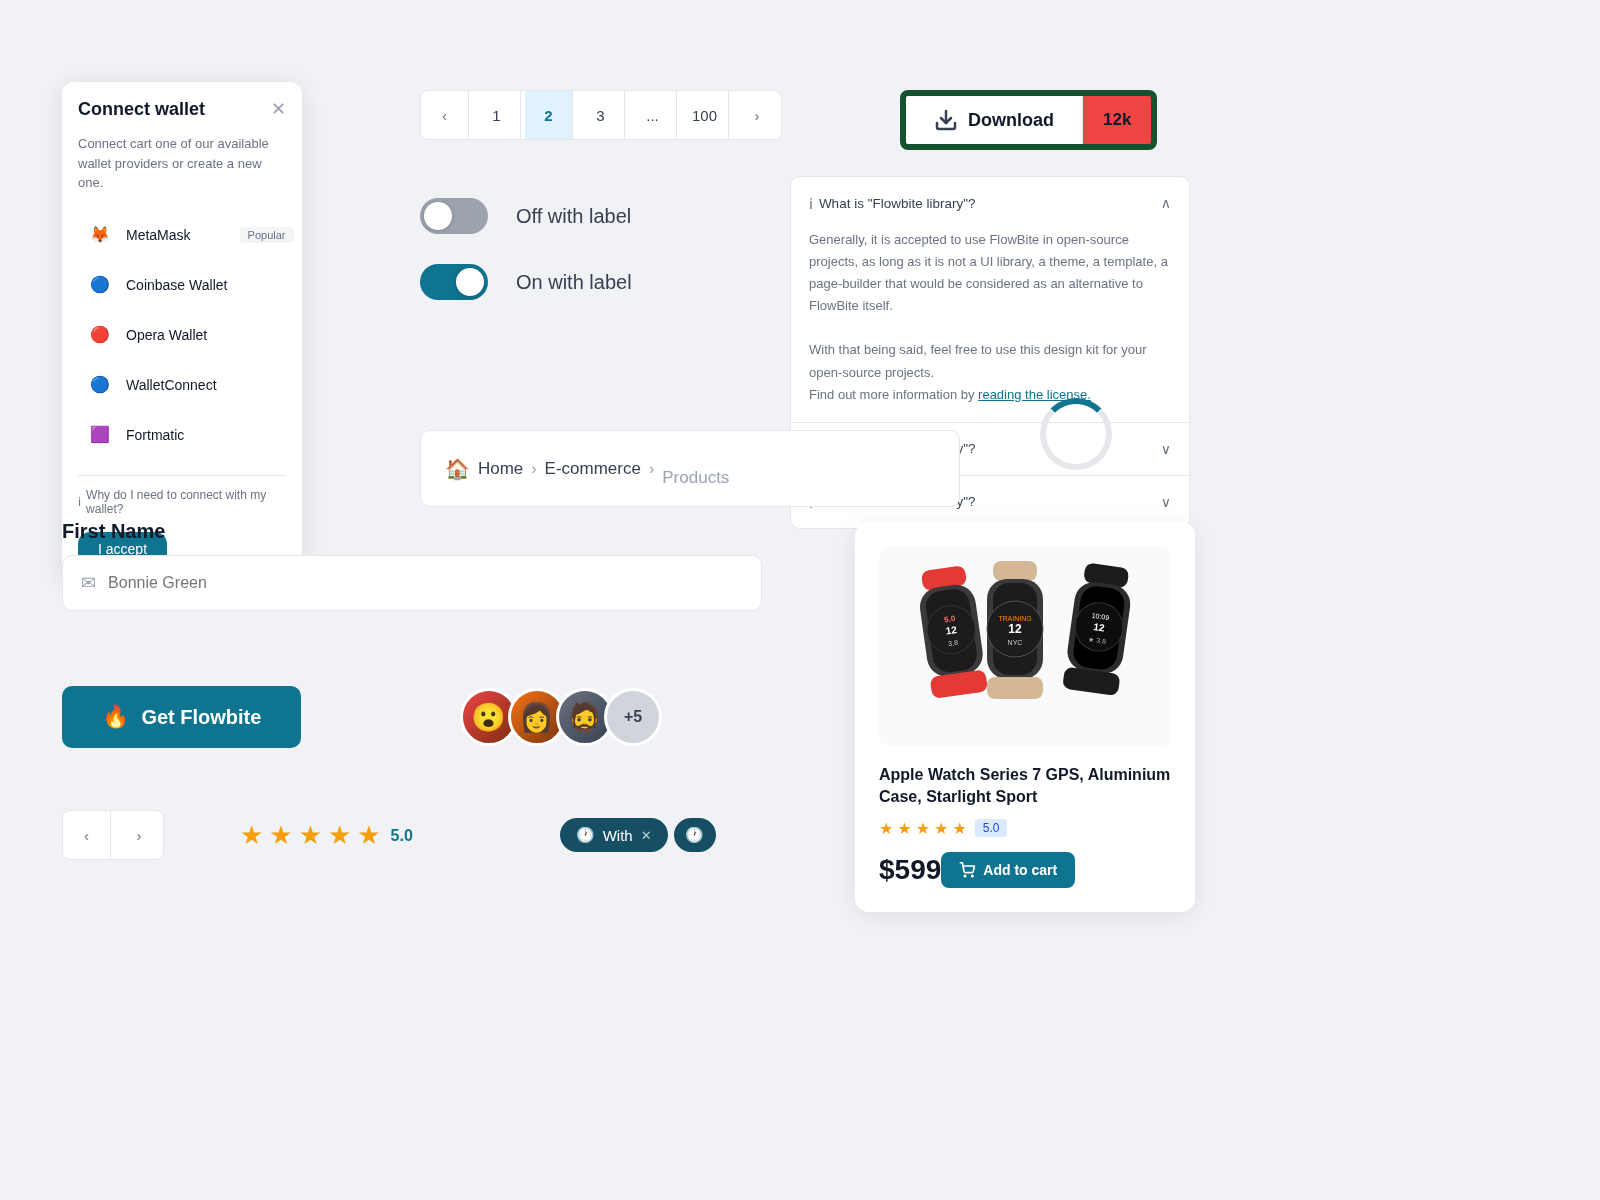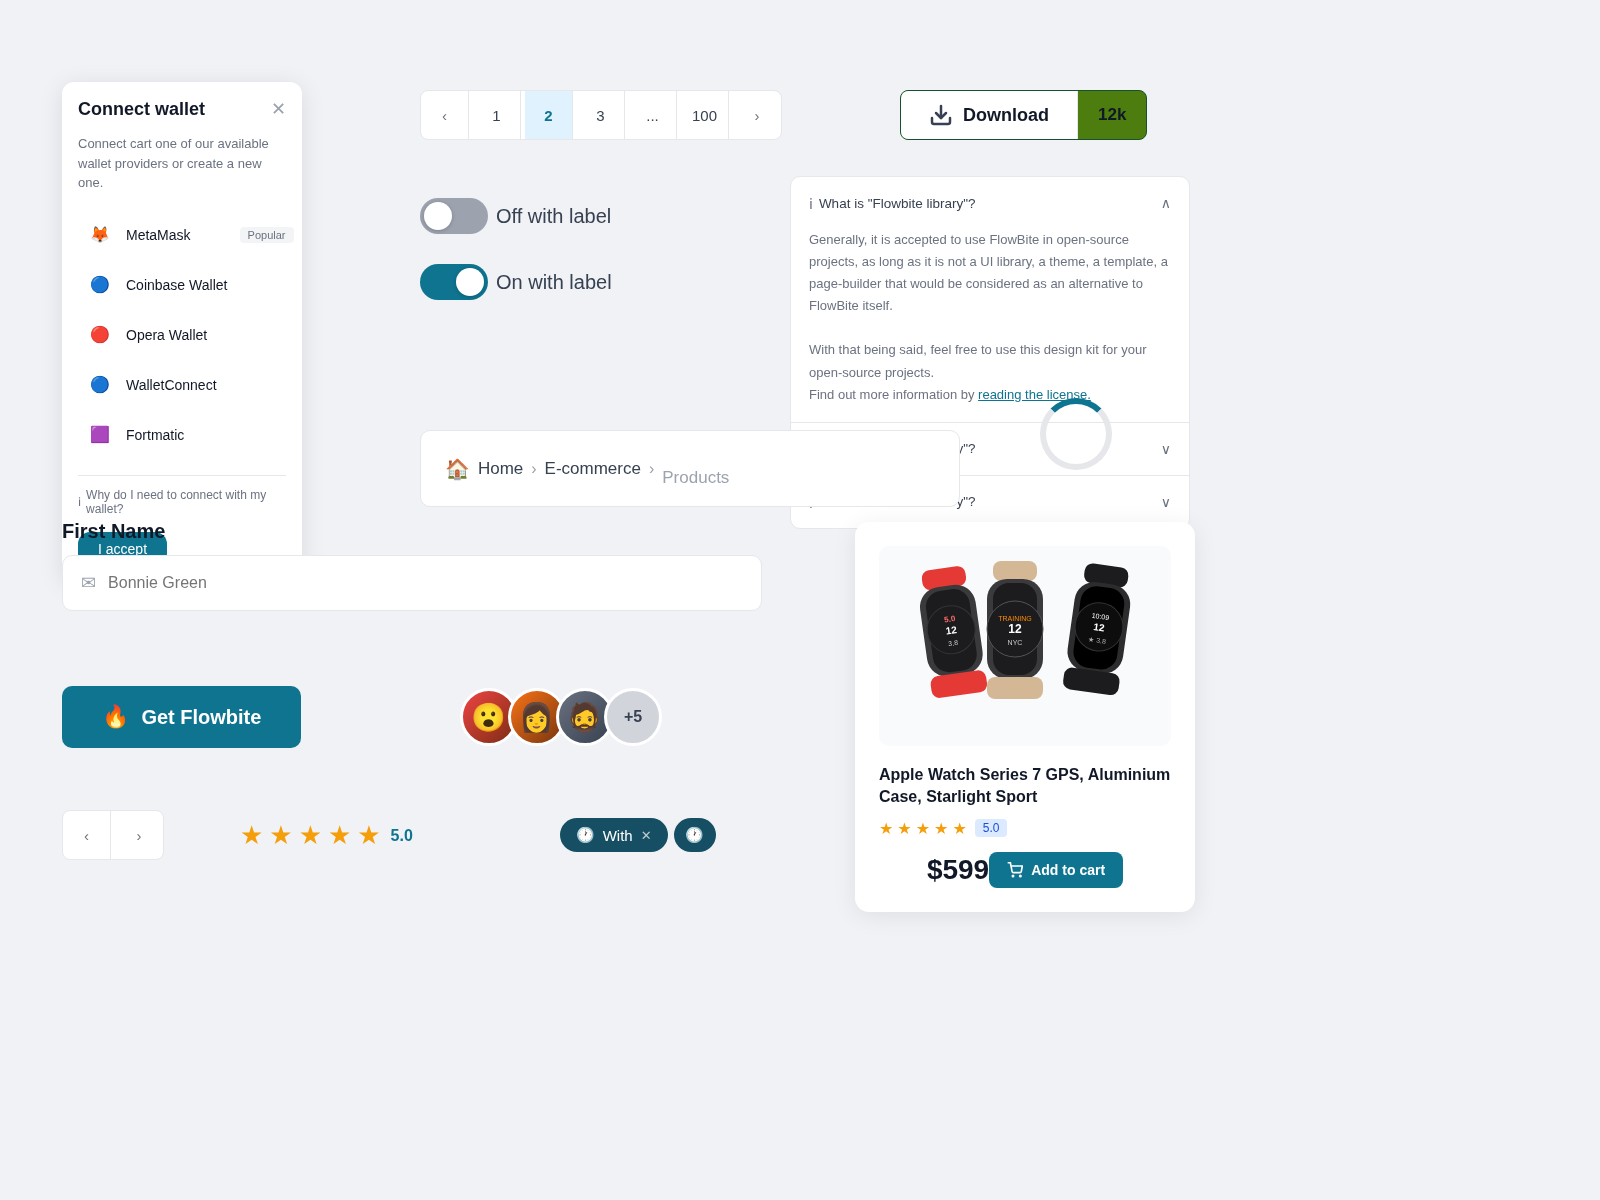--- a/index.html
+++ b/index.html
@@ -147,23 +147,23 @@
     }
     .page-btn.arrow { color: #6b7280; }
 
     
     .download-btn-wrap {
       position: absolute;
       top: 90px;
       left: 900px;
       display: flex;
       align-items: center;
-      border: 1px solid #14532d;
+      border: 6px solid #14532d;
       border-radius: 8px;
-      background: #4d7c0f;
+      background: #ef4444;
       overflow: hidden;
     }
     .download-btn {
       display: flex;
       align-items: center;
       gap: 10px;
       padding: 12px 28px;
       font-size: 18px;
       font-weight: 700;
       color: #111827;
@@ -184,21 +184,21 @@
       position: absolute;
       top: 198px;
       left: 420px;
       display: flex;
       flex-direction: column;
       gap: 30px;
     }
     .toggle-row {
       display: flex;
       align-items: center;
-      gap: 8px;
+      gap: 28px;
     }
     .toggle-track {
       width: 68px;
       height: 36px;
       border-radius: 18px;
       position: relative;
       cursor: pointer;
       flex-shrink: 0;
     }
     .toggle-track.off { background: #9ca3af; }
@@ -503,21 +503,21 @@
       background: #dbeafe;
       color: #1d4ed8;
       font-size: 12px;
       padding: 2px 8px;
       border-radius: 4px;
       margin-left: 4px;
     }
     .product-price-row {
       display: flex;
       align-items: center;
-      justify-content: center;
+      justify-content: flex-start;
     }
     .product-price {
       font-size: 28px;
       font-weight: 800;
       color: #111827;
     }
     .add-to-cart-btn {
       background: #0e7490;
       color: #fff;
       border: none;

